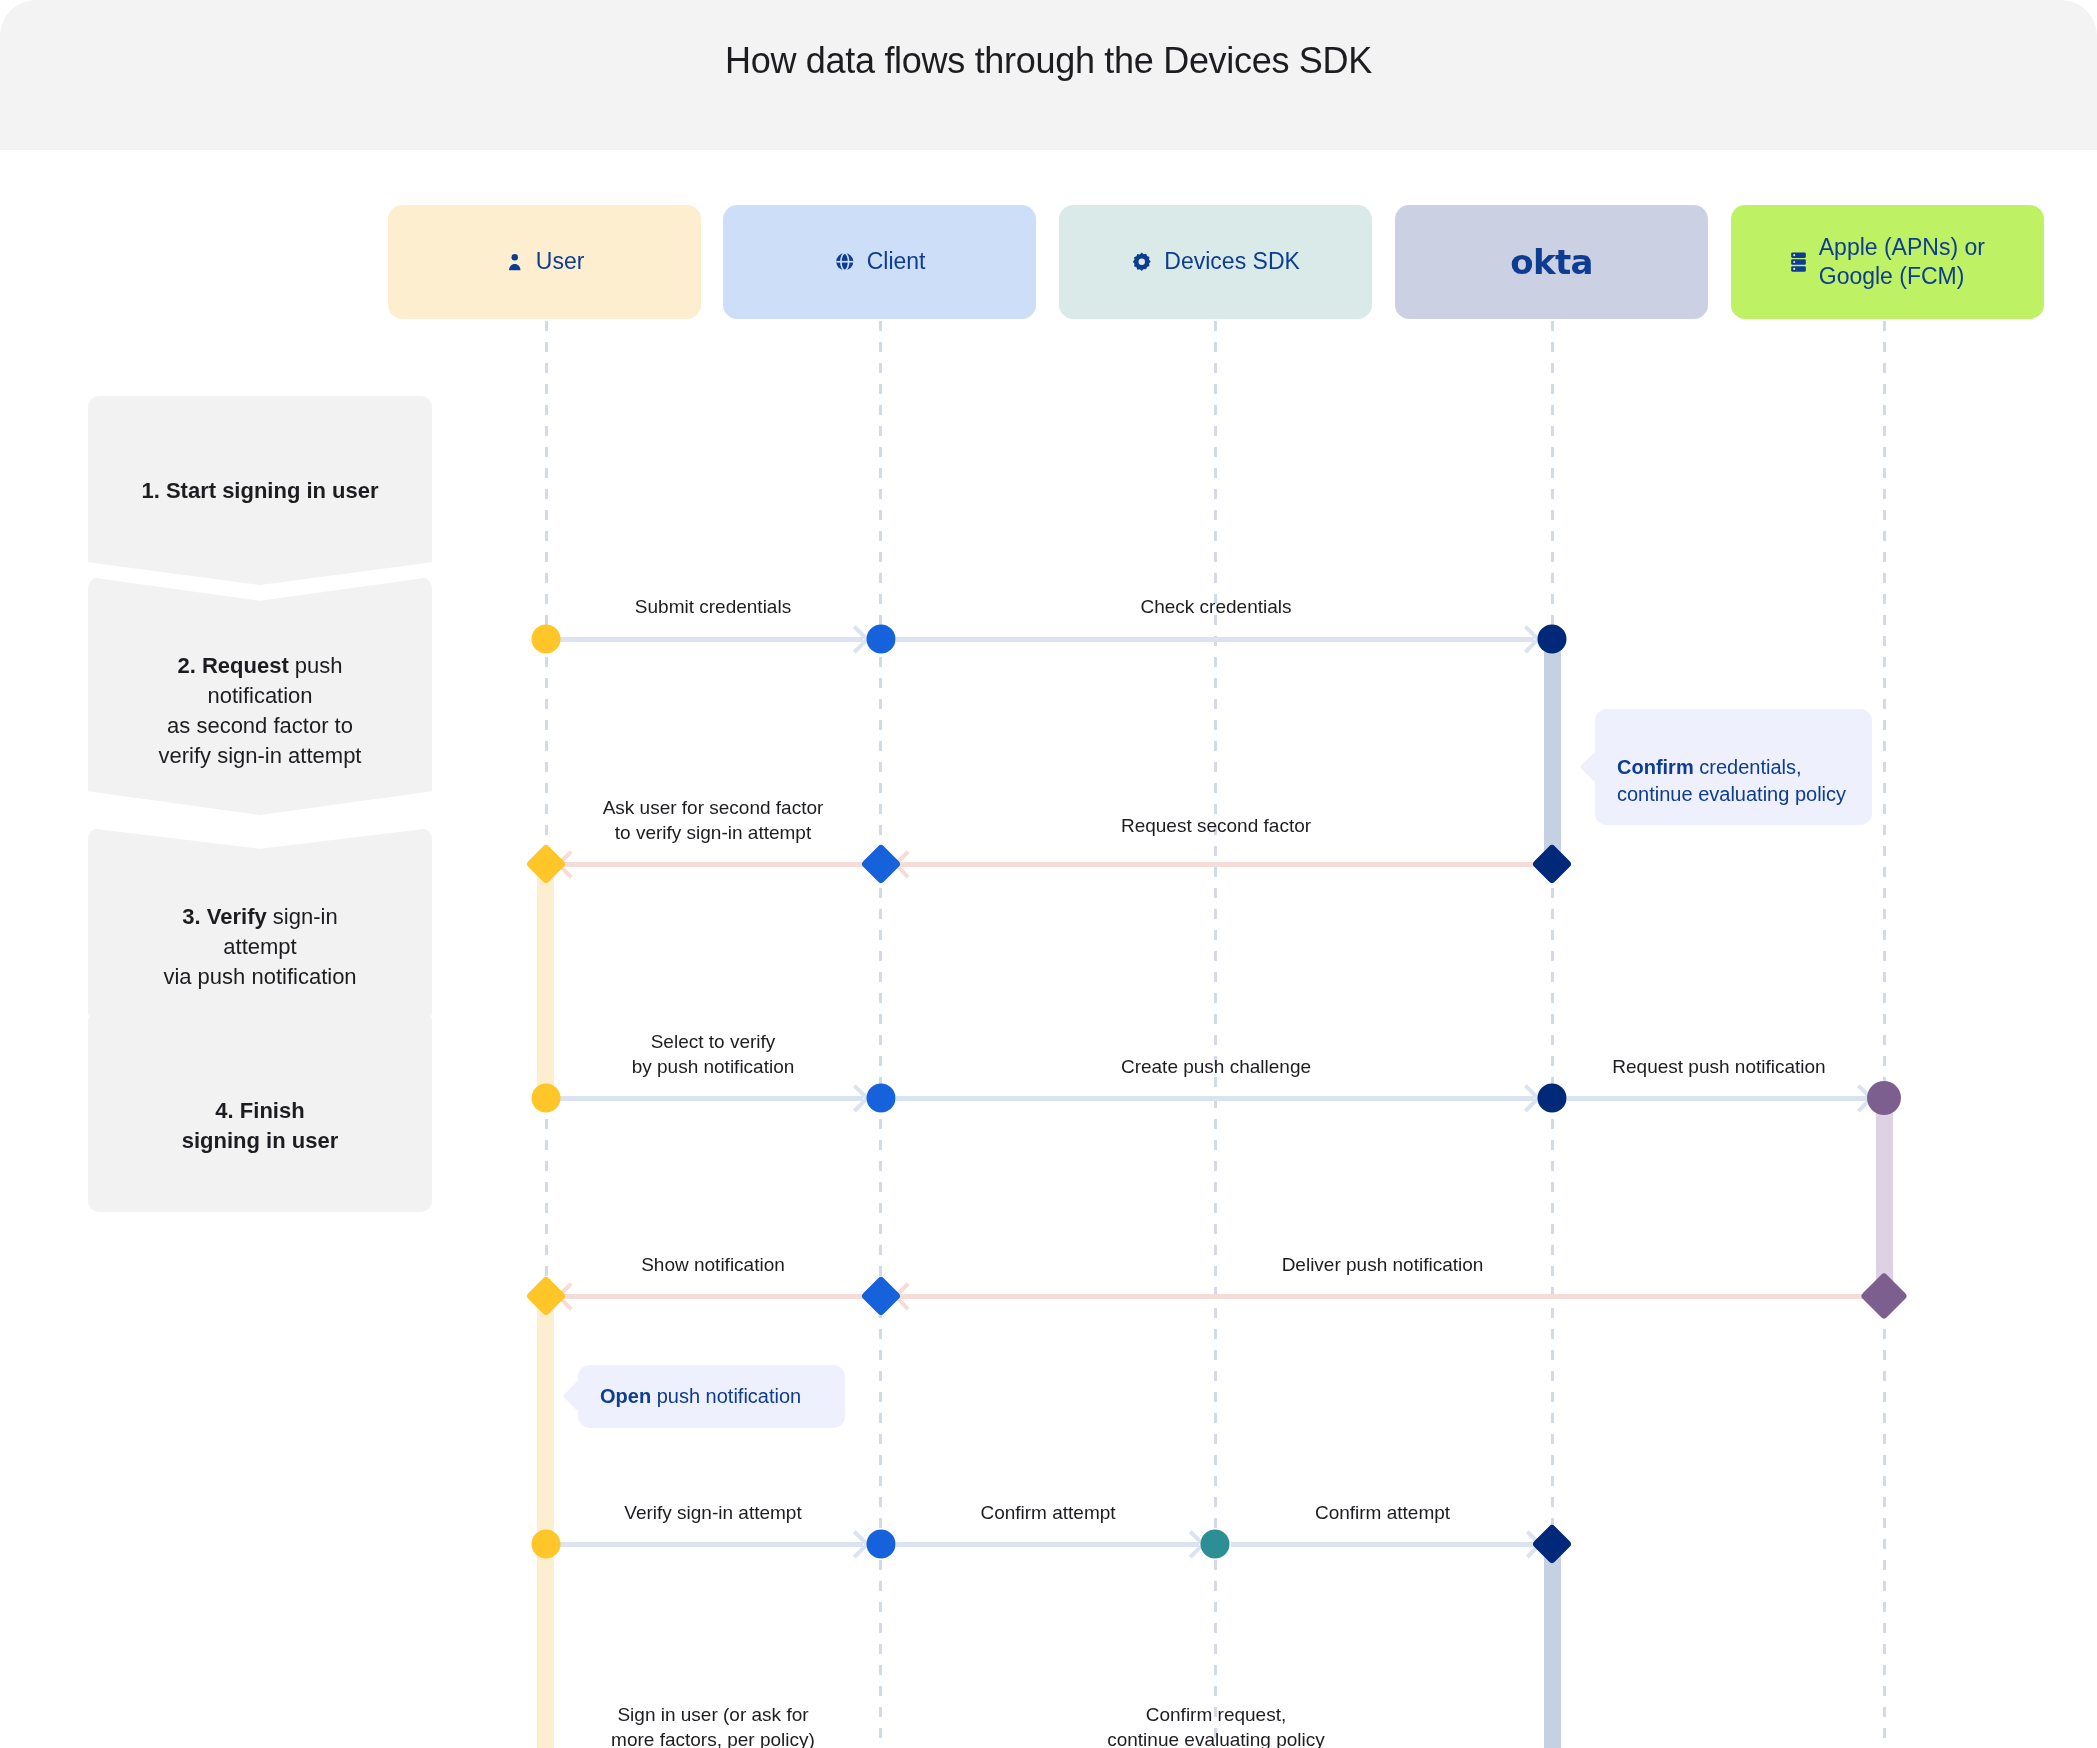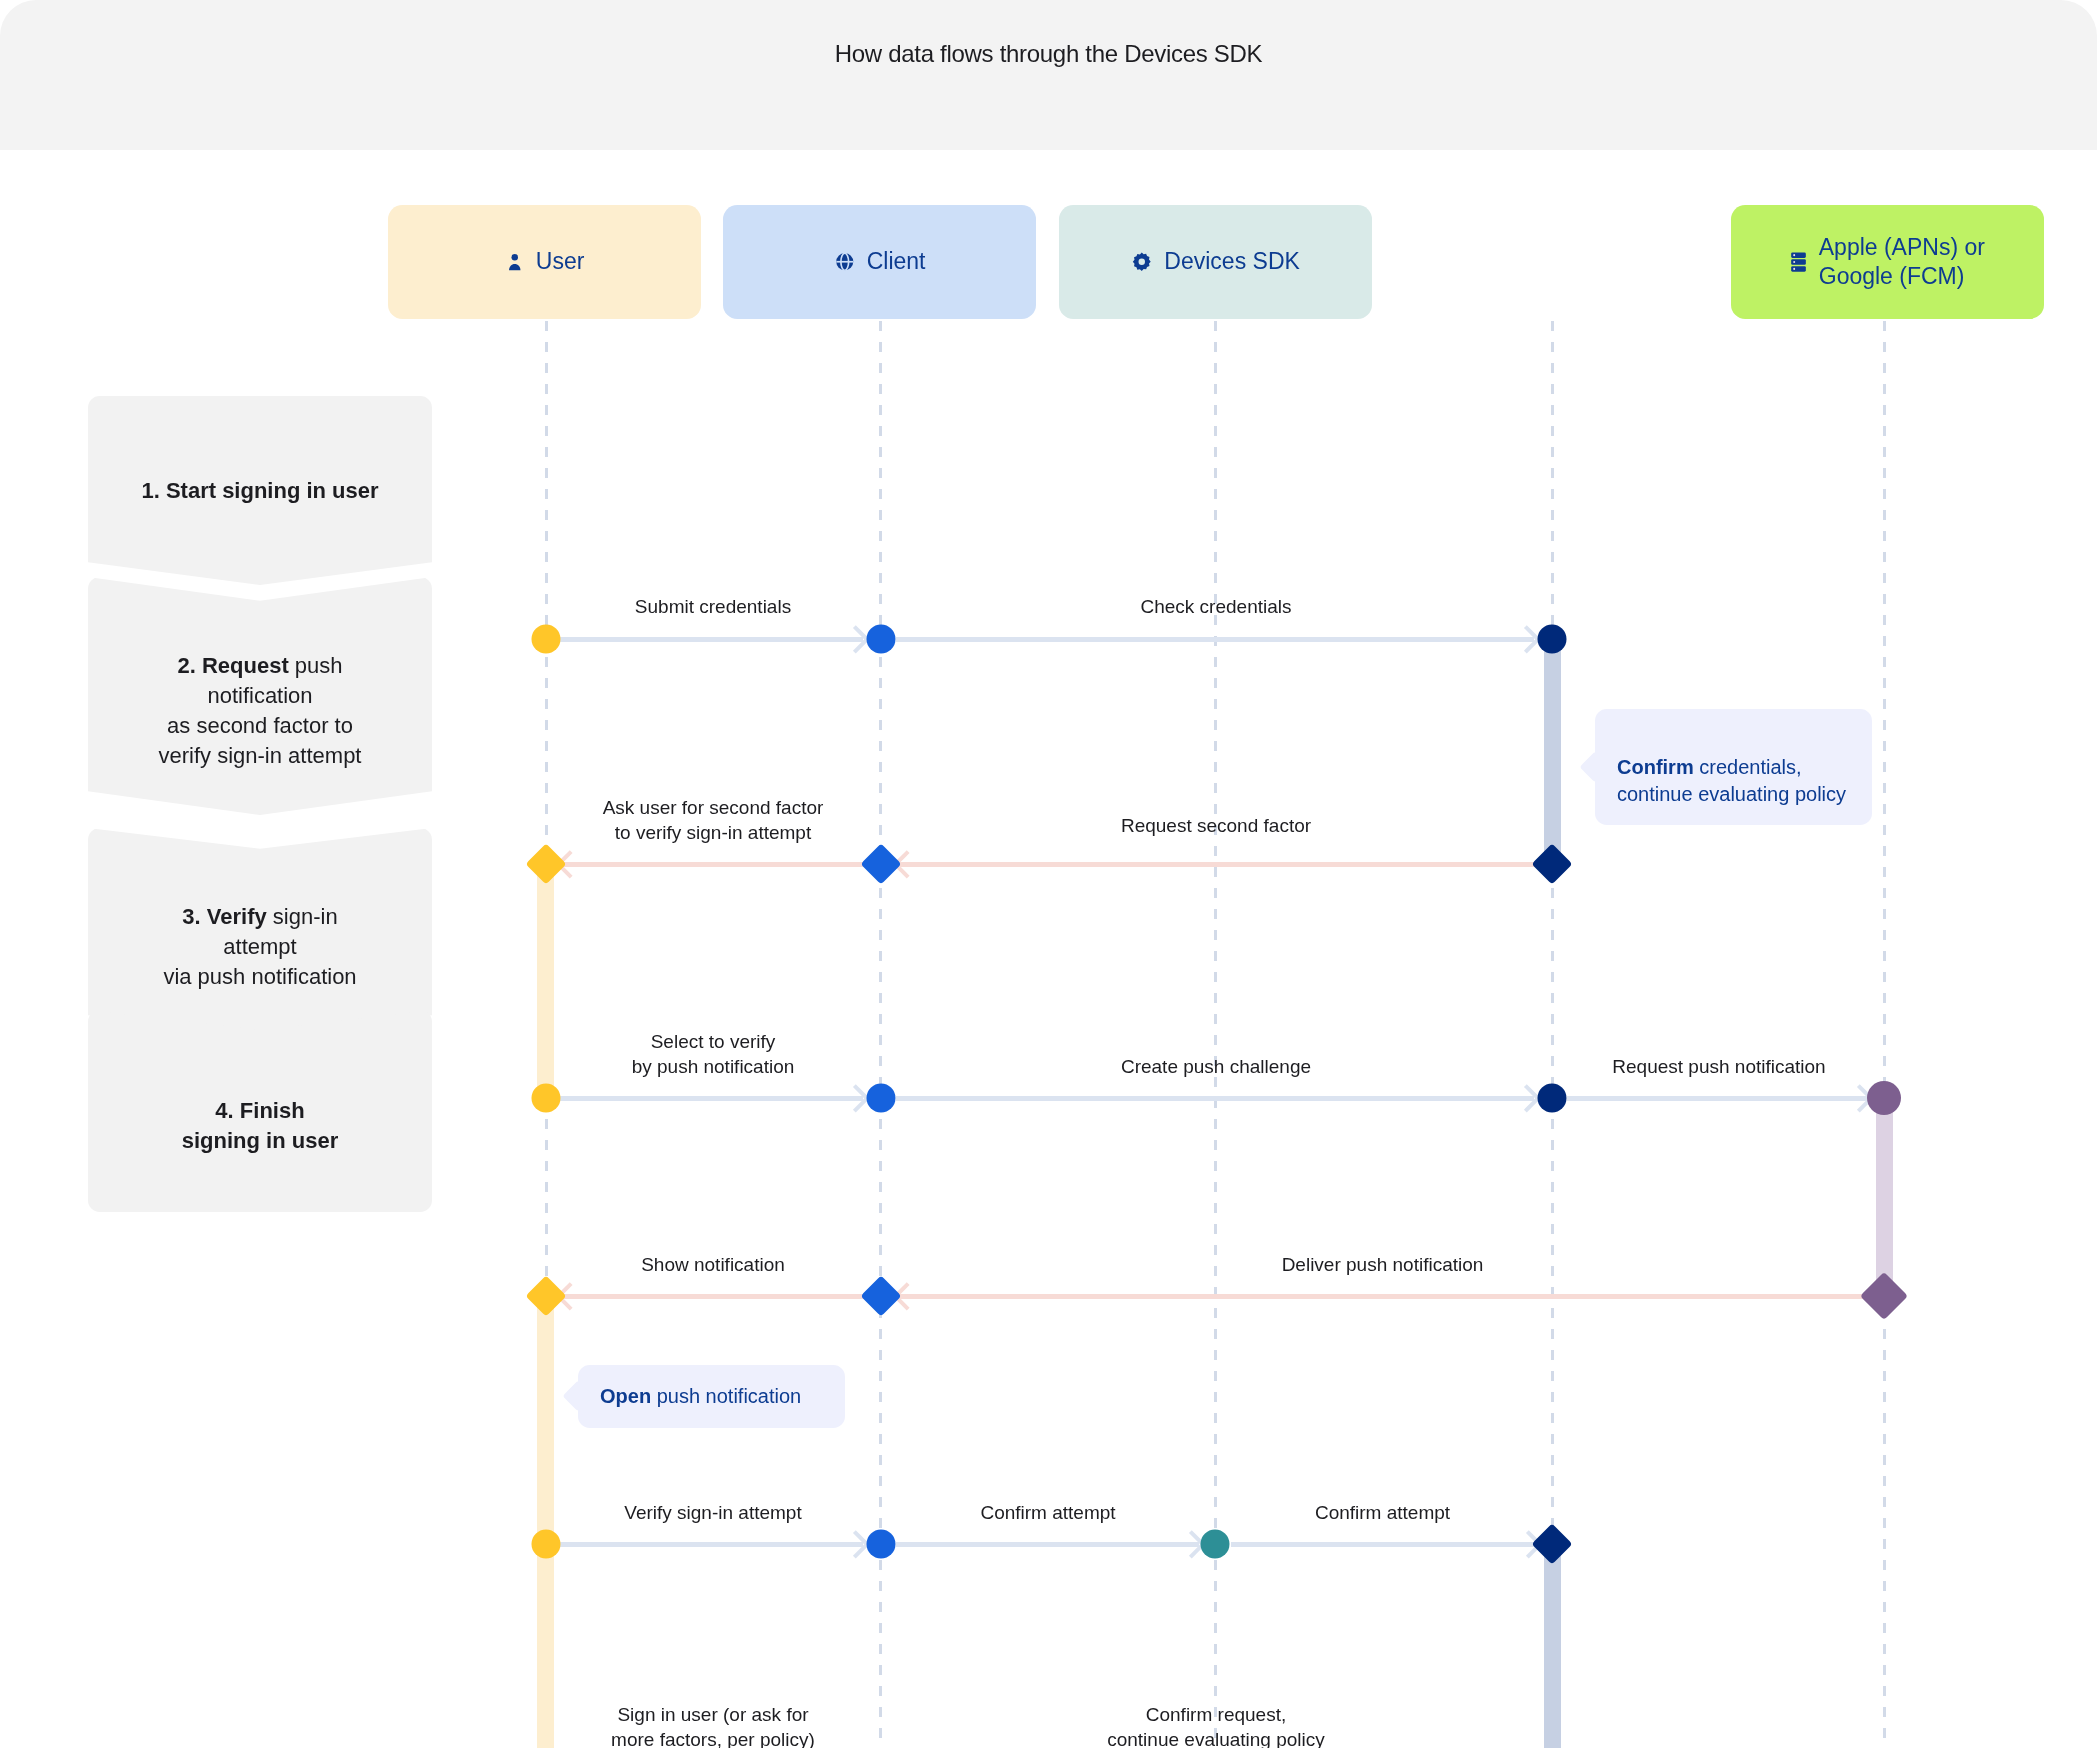--- a/index.html
+++ b/index.html
@@ -20,21 +20,21 @@
   
   #header-band {
     position: absolute; left: 0; top: 0;
     width: 2097px; height: 150px;
     background: #f3f3f3;
   }
   #page-title {
     position: absolute; left: 0; top: 40px;
     width: 2097px;
     text-align: center;
-    font-size: 24px;
+    font-size: 36px;
     font-weight: 400;
     color: #1d1d21;
     letter-spacing: -0.3px;
   }
 
   
   #stage {
     position: absolute; left: 0; top: 150px;
     width: 2097px; height: 1599px;
     background: #ffffff;
@@ -216,20 +216,23 @@
     <div class="actor-box" style="left:1059px; width:313px; background:#d9eae8;">
       <span class="actor-icon">
         <svg width="21.5" height="21.5" viewBox="0 0 24 24" fill="#0d3c91" aria-hidden="true">
           <path d="M12 1.6l2.1 1.9 2.8-.5 1 2.7 2.7 1-.5 2.8L22 11.9l-1.9 2.1.5 2.8-2.7 1-1 2.7-2.8-.5L12 22.2l-2.1-1.9-2.8.5-1-2.7-2.7-1 .5-2.8L2 11.9l1.9-2.1-.5-2.8 2.7-1 1-2.7 2.8.5z"></path>
           <circle cx="12" cy="12" r="3.6" fill="#d9eae8"></circle>
         </svg>
       </span>
       <span class="actor-label">Devices SDK</span>
     </div>
 
+    <div class="actor-box" style="left:1395px; width:313px; background:#ccd0e3;">
+      <span class="okta-mark">okta</span>
+    </div>
 
     <div class="actor-box" style="left:1731px; width:313px; background:#bef264;">
       <span class="actor-icon">
         <svg width="17" height="22" viewBox="0 0 18 24" fill="#0d3c91" aria-hidden="true">
           <rect x="1" y="1.5" width="16" height="6" rx="1.4"></rect>
           <rect x="1" y="9" width="16" height="6" rx="1.4"></rect>
           <rect x="1" y="16.5" width="16" height="6" rx="1.4"></rect>
           <circle cx="4.3" cy="4.5" r="1.1" fill="#ecdfe6"></circle>
           <circle cx="4.3" cy="12" r="1.1" fill="#ecdfe6"></circle>
           <circle cx="4.3" cy="19.5" r="1.1" fill="#ecdfe6"></circle>

